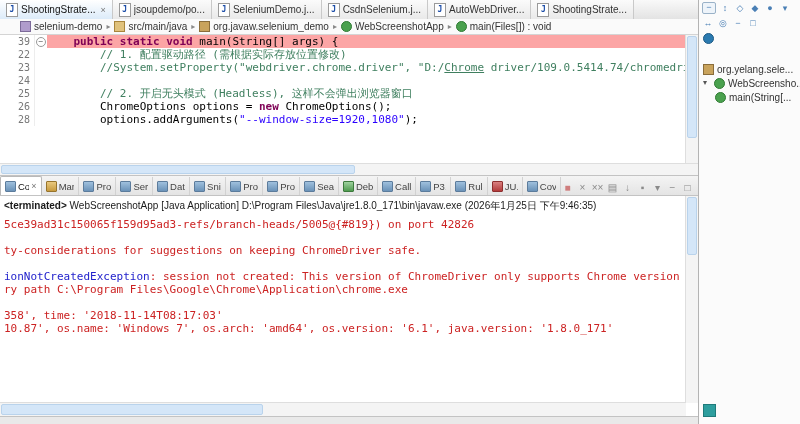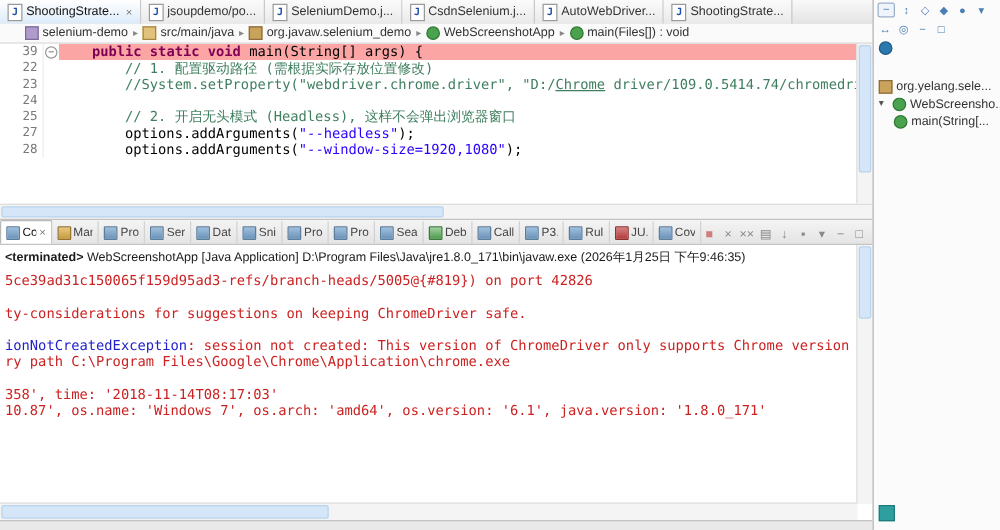--- a/index.html
+++ b/index.html
@@ -203,23 +203,23 @@
         <span class="lnum">24</span>
         <span class="fold"></span>
         <span class="ctext"></span>
       </div>
       <div class="cline">
         <span class="lnum">25</span>
         <span class="fold"></span>
         <span class="ctext"><span class="seg-com">        // 2. 开启无头模式 (Headless), 这样不会弹出浏览器窗口</span></span>
       </div>
       <div class="cline">
-        <span class="lnum">27</span>
-        <span class="fold"></span>
-        <span class="ctext"><span class="seg-plain">        options.addArguments(</span><span class="seg-str">"--headless"</span><span class="seg-plain">);</span></span>
+        <span class="lnum">26</span>
+        <span class="fold"></span>
+        <span class="ctext"><span class="seg-plain">        ChromeOptions options = </span><span class="seg-kw">new</span><span class="seg-plain"> ChromeOptions();</span></span>
       </div>
       <div class="cline">
         <span class="lnum">28</span>
         <span class="fold"></span>
         <span class="ctext"><span class="seg-plain">        options.addArguments(</span><span class="seg-str">"--window-size=1920,1080"</span><span class="seg-plain">);</span></span>
       </div>
       <div class="editor-vsb">
           <div class="thumb"></div>
         </div>
     </div>

